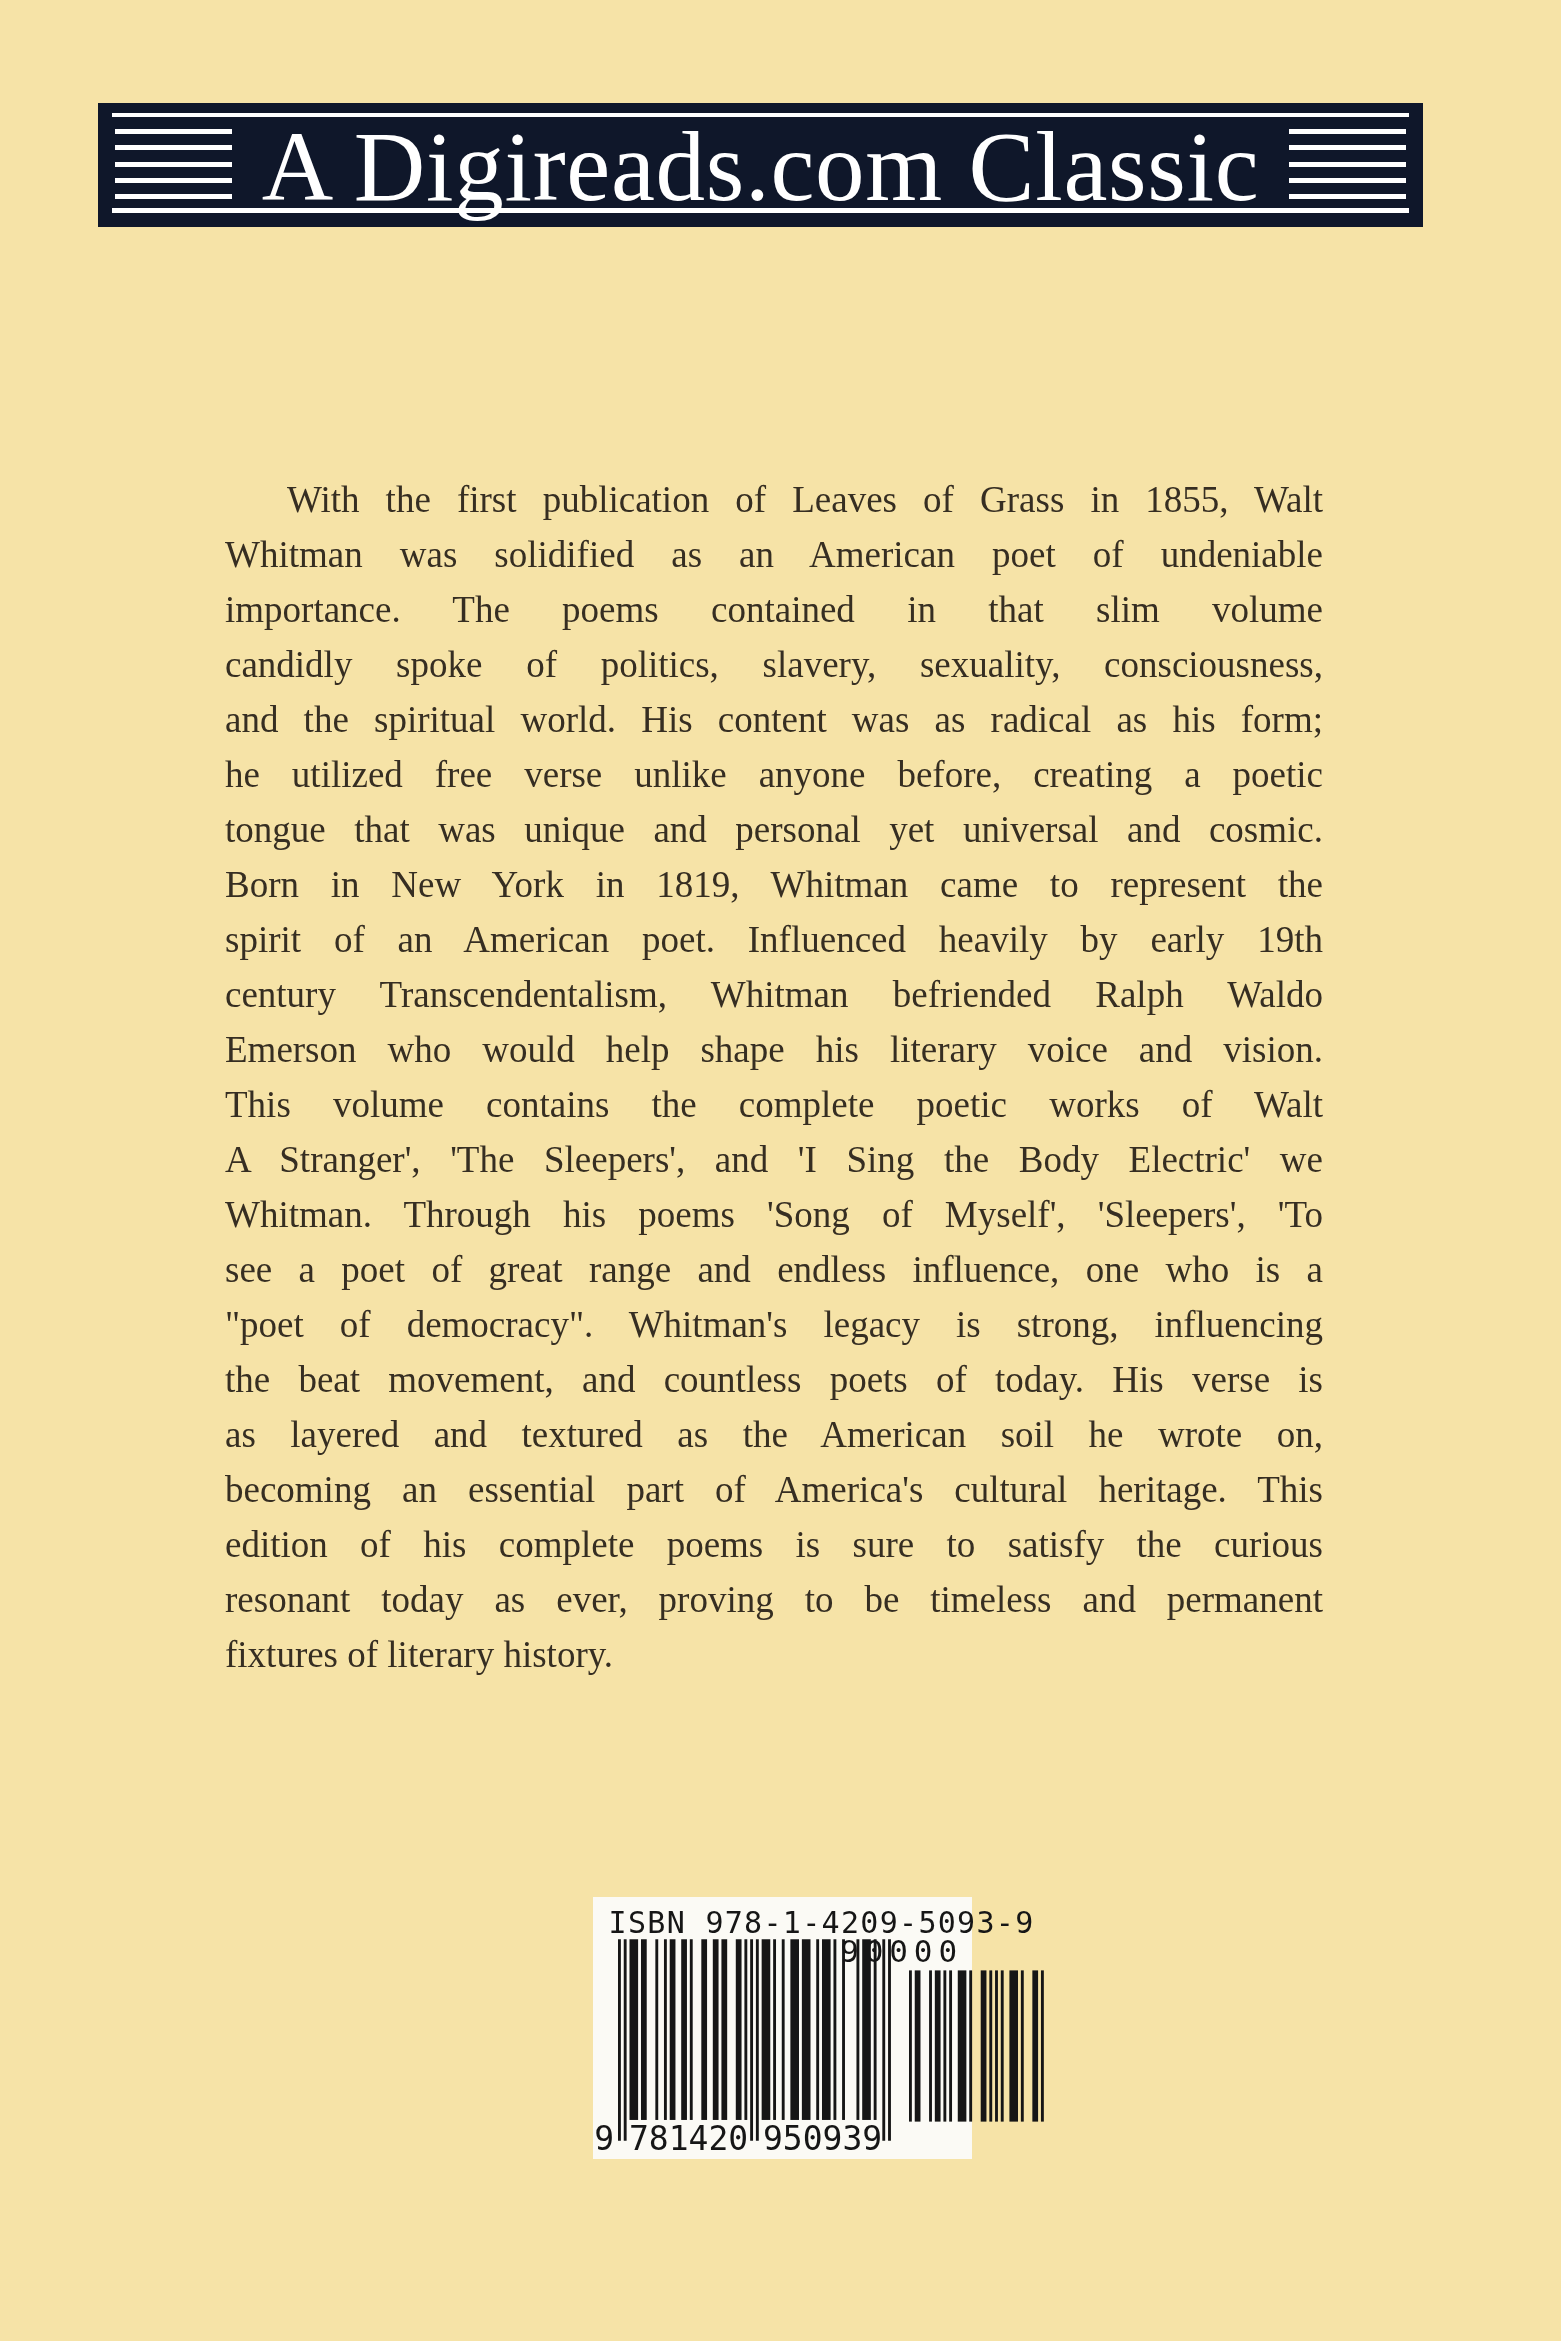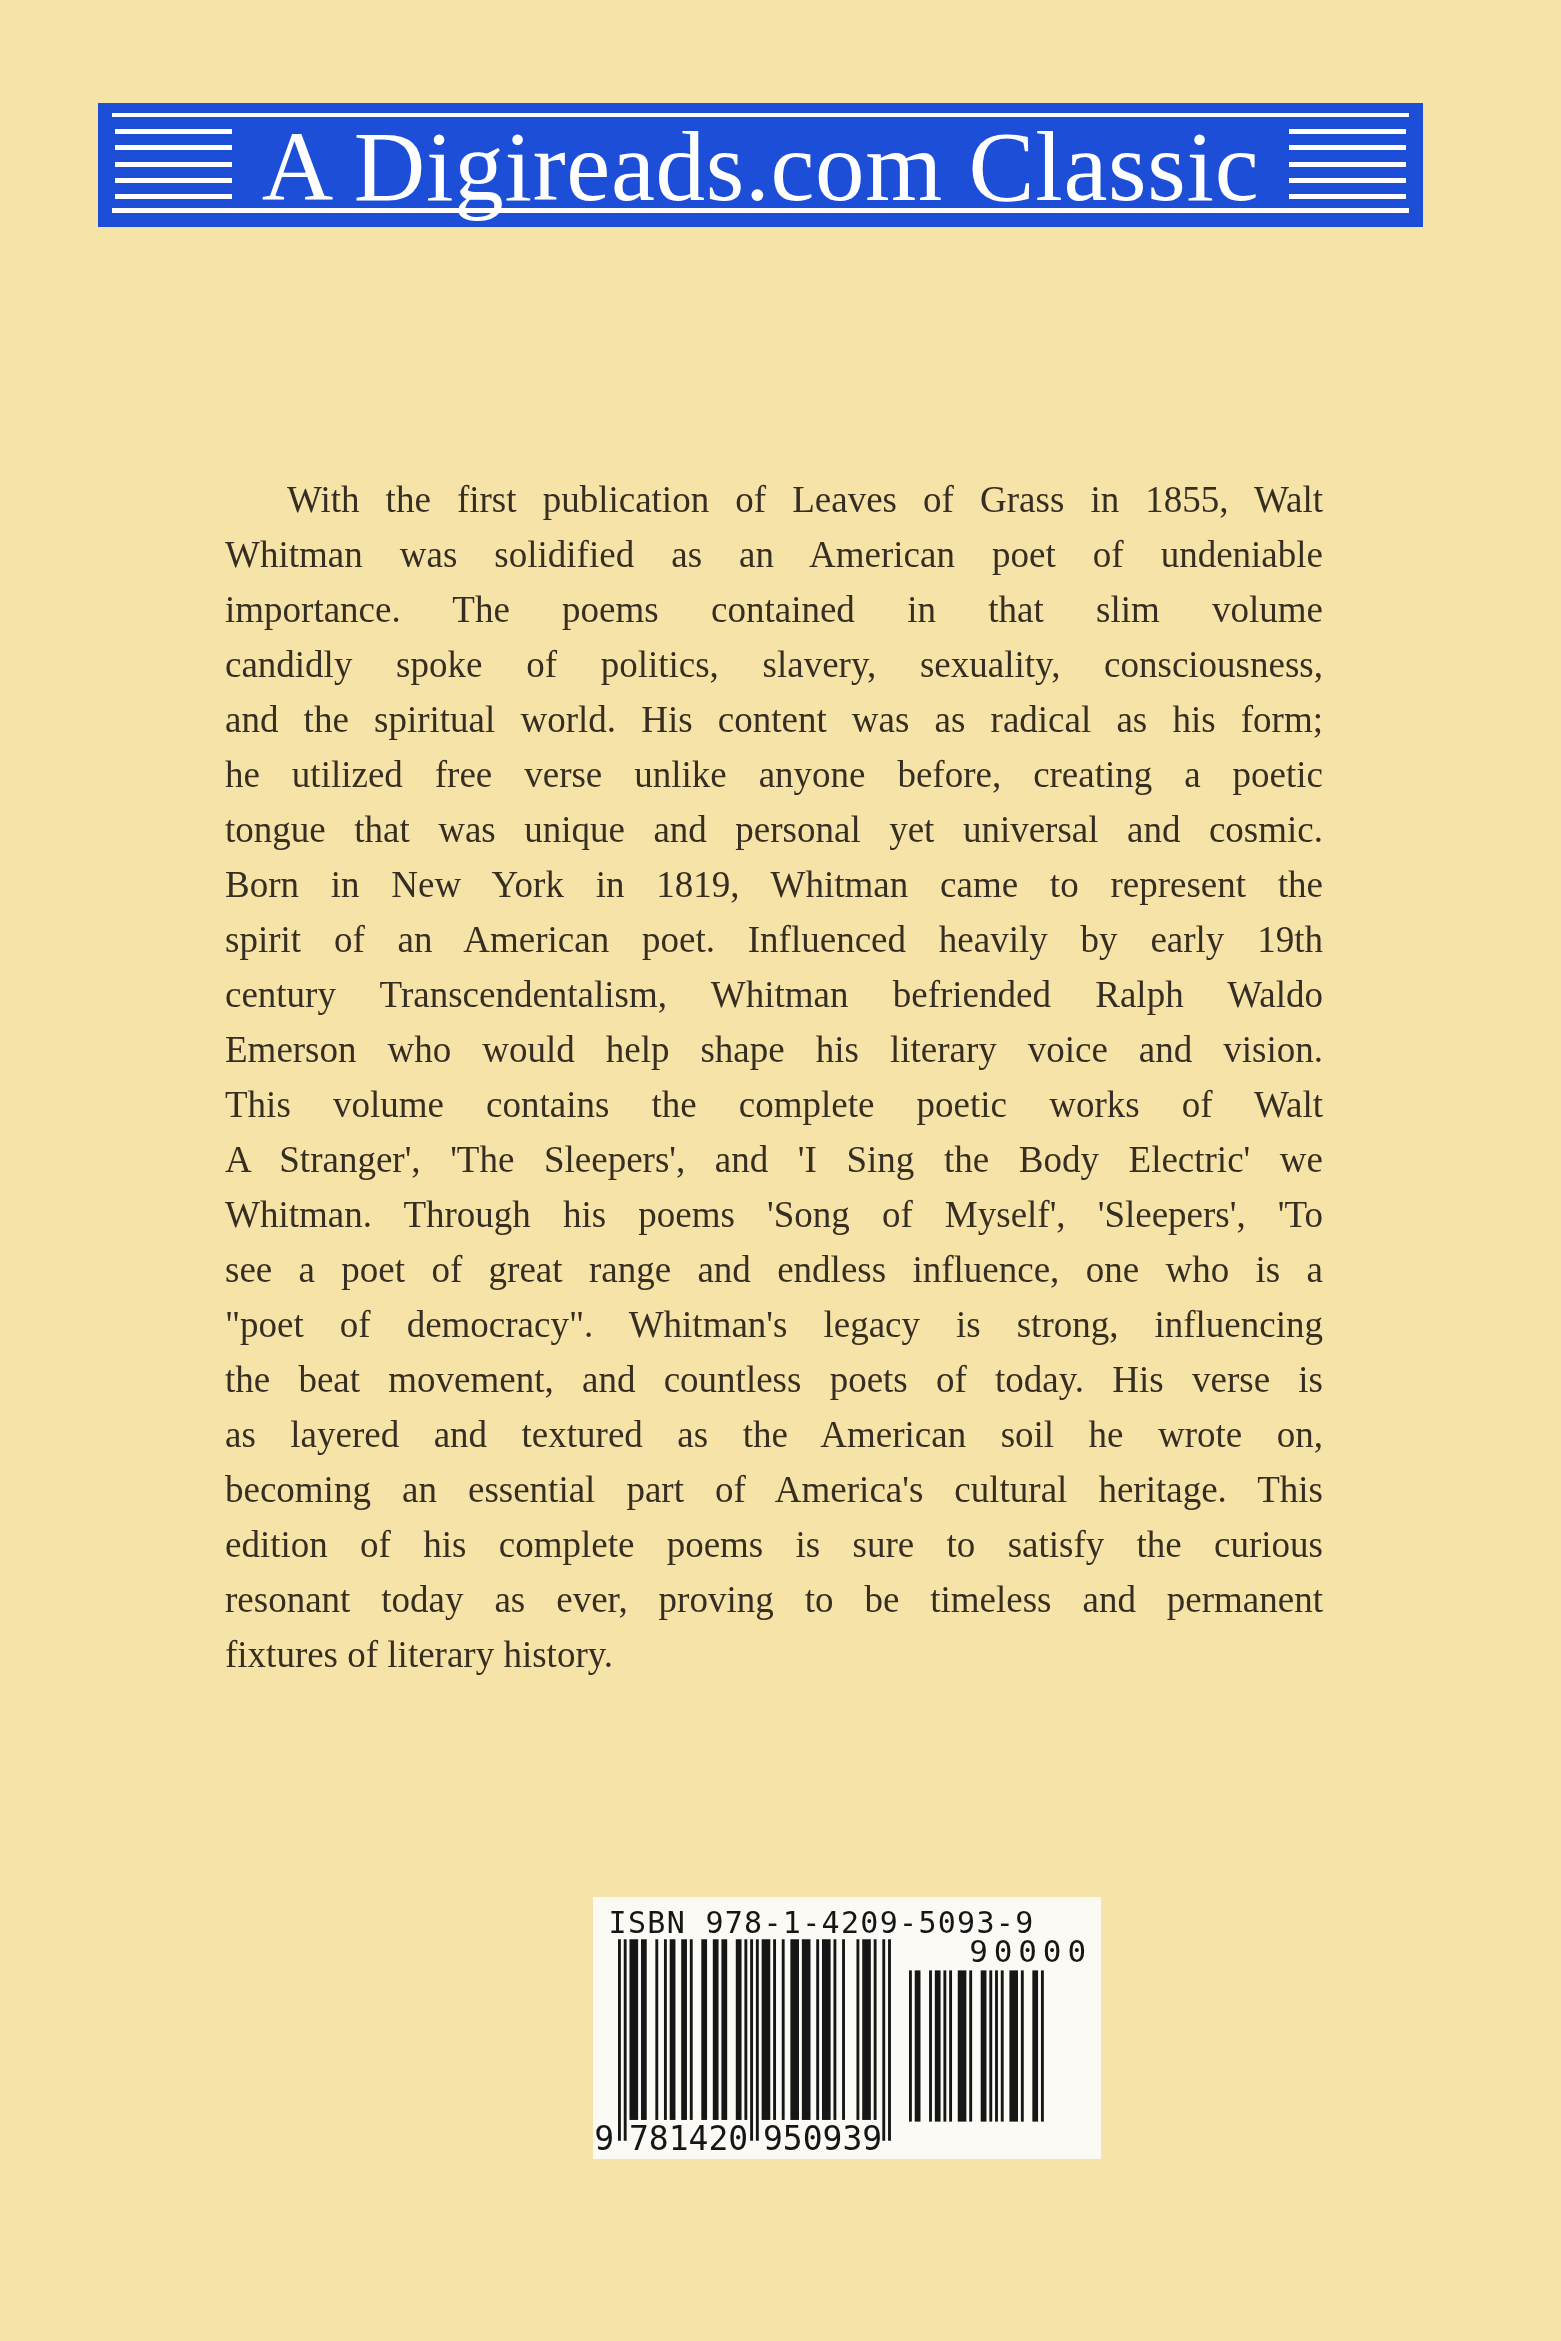--- a/index.html
+++ b/index.html
@@ -61,21 +61,21 @@
     white-space: normal;
   }
   .description .line.first { text-indent: 62px; }
   .description .line.last { text-align-last: left; }
   .italic { }
 
   
   .barcode-panel {
     position: absolute;
     left: 593px; top: 1897px;
-    width: 508px; height: 262px;
+    width: 379px; height: 262px;
     background: #FBFAF5;
     font-family: "DejaVu Sans Mono", monospace;
     color: #161616;
   }
   .isbn-text {
     position: absolute; left: 15.6px; top: 8.5px;
     font-size: 30px; line-height: 33px; letter-spacing: 1.3px;
     white-space: nowrap;
   }
   .price-code {
@@ -88,21 +88,21 @@
   .digit { position: absolute; top: 225px; font-size: 33px; line-height: 33px; }
   .digit-lead { left: 1.3px; width: 22px; text-align: left; }
   .digit-g1 { left: 36px; width: 117px; text-align: center; }
   .digit-g2 { left: 170px; width: 117px; text-align: center; }
 </style>
 </head>
 <body>
 
 <div id="page" style="background: rgb(246, 227, 167);">
 
-  <header class="banner" style="background: #1d4ed8;">
+  <header class="banner" style="background: #0f172a;">
     <div class="rule rule-top"></div>
     <div class="stack stack-left">
         <span></span>
         <span></span>
         <span></span>
         <span></span>
         <span></span>
       </div>
     <div class="stack stack-right">
         <span></span>

